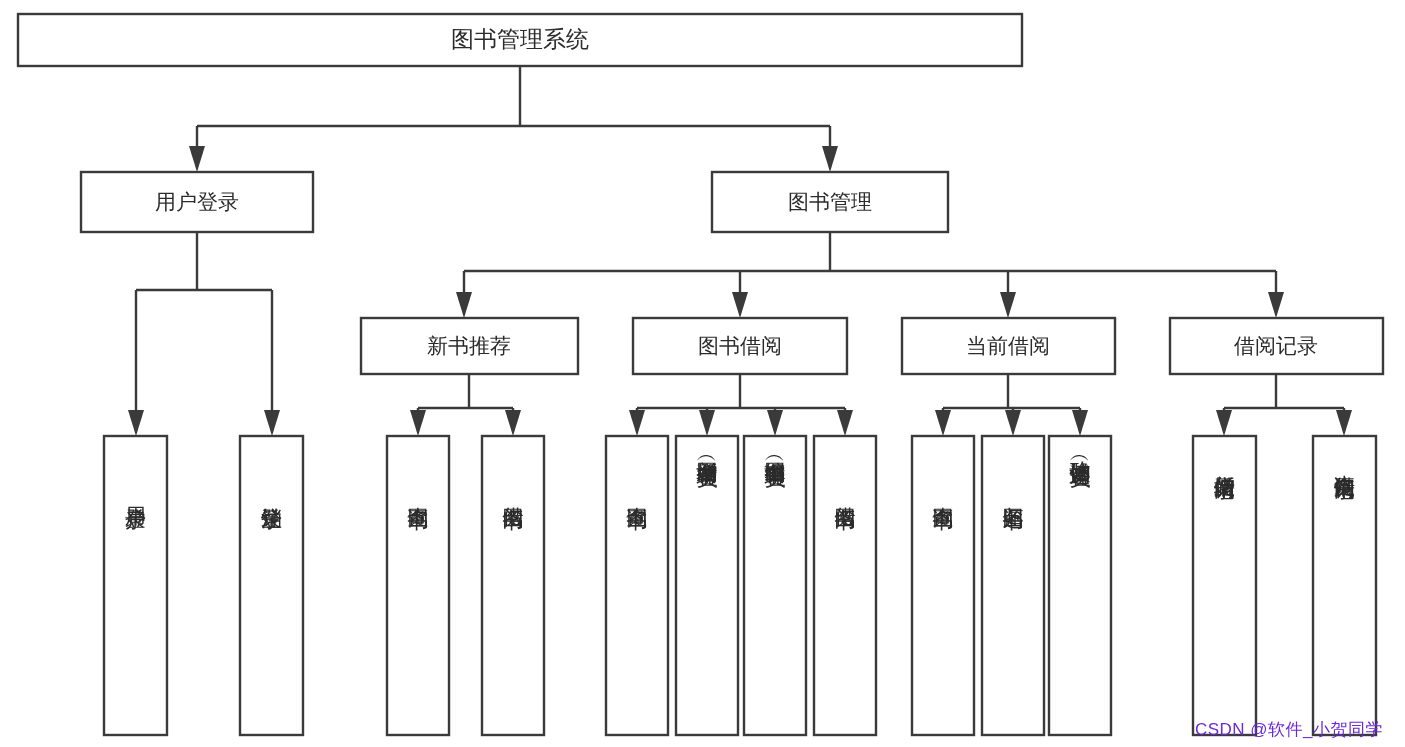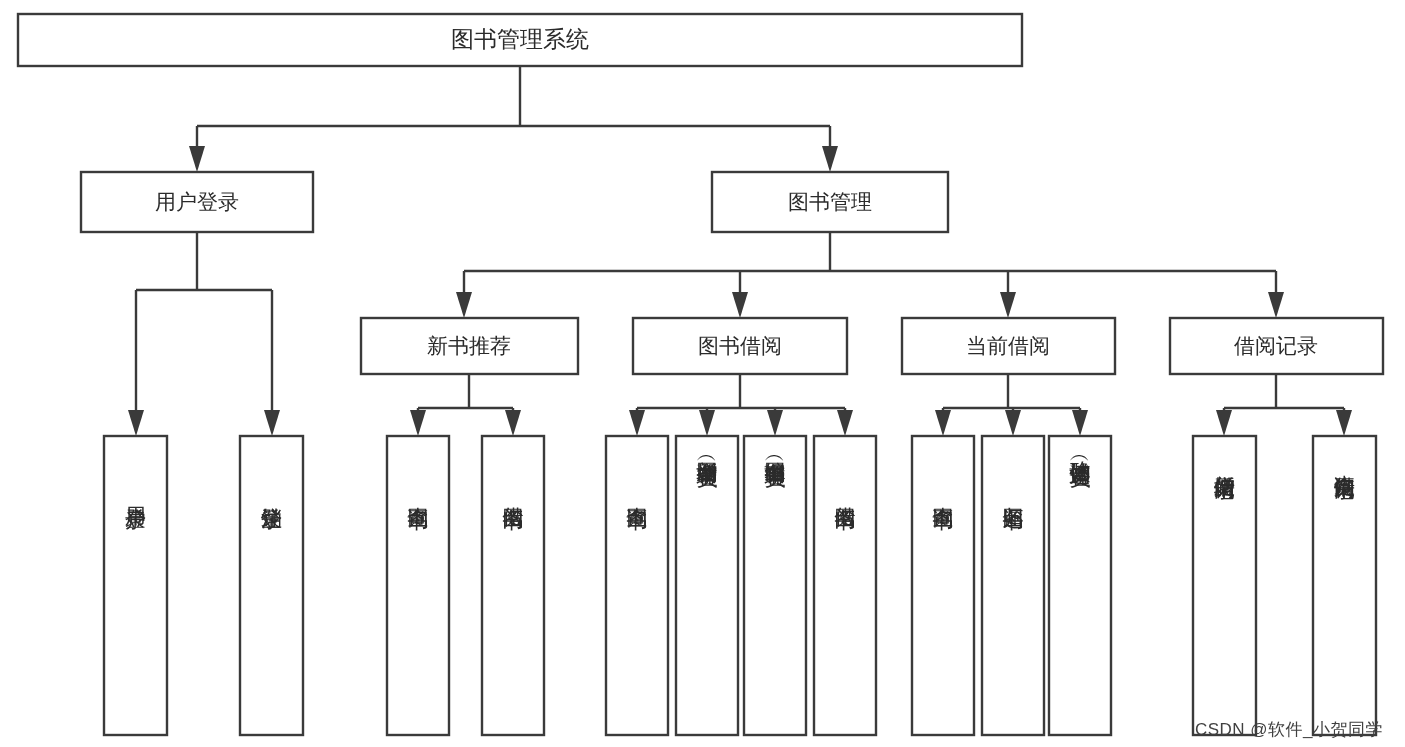--- a/index.html
+++ b/index.html
@@ -68,21 +68,21 @@
     color: #2b2b2b;
     letter-spacing: 1px;
     white-space: nowrap;
   }
   .watermark {
     position: absolute;
     right: 10px;
     bottom: 6px;
     font-family: "Liberation Sans", "DejaVu Sans", sans-serif;
     font-size: 17px;
-    color: #404040;
+    color: #6d28d9;
     letter-spacing: 0.5px;
     white-space: nowrap;
   }
 </style>
 </head>
 <body>
 
 <div id="diagram-root">
 
   <svg class="diagram-canvas" viewBox="0 0 1405 747" xmlns="http://www.w3.org/2000/svg">

